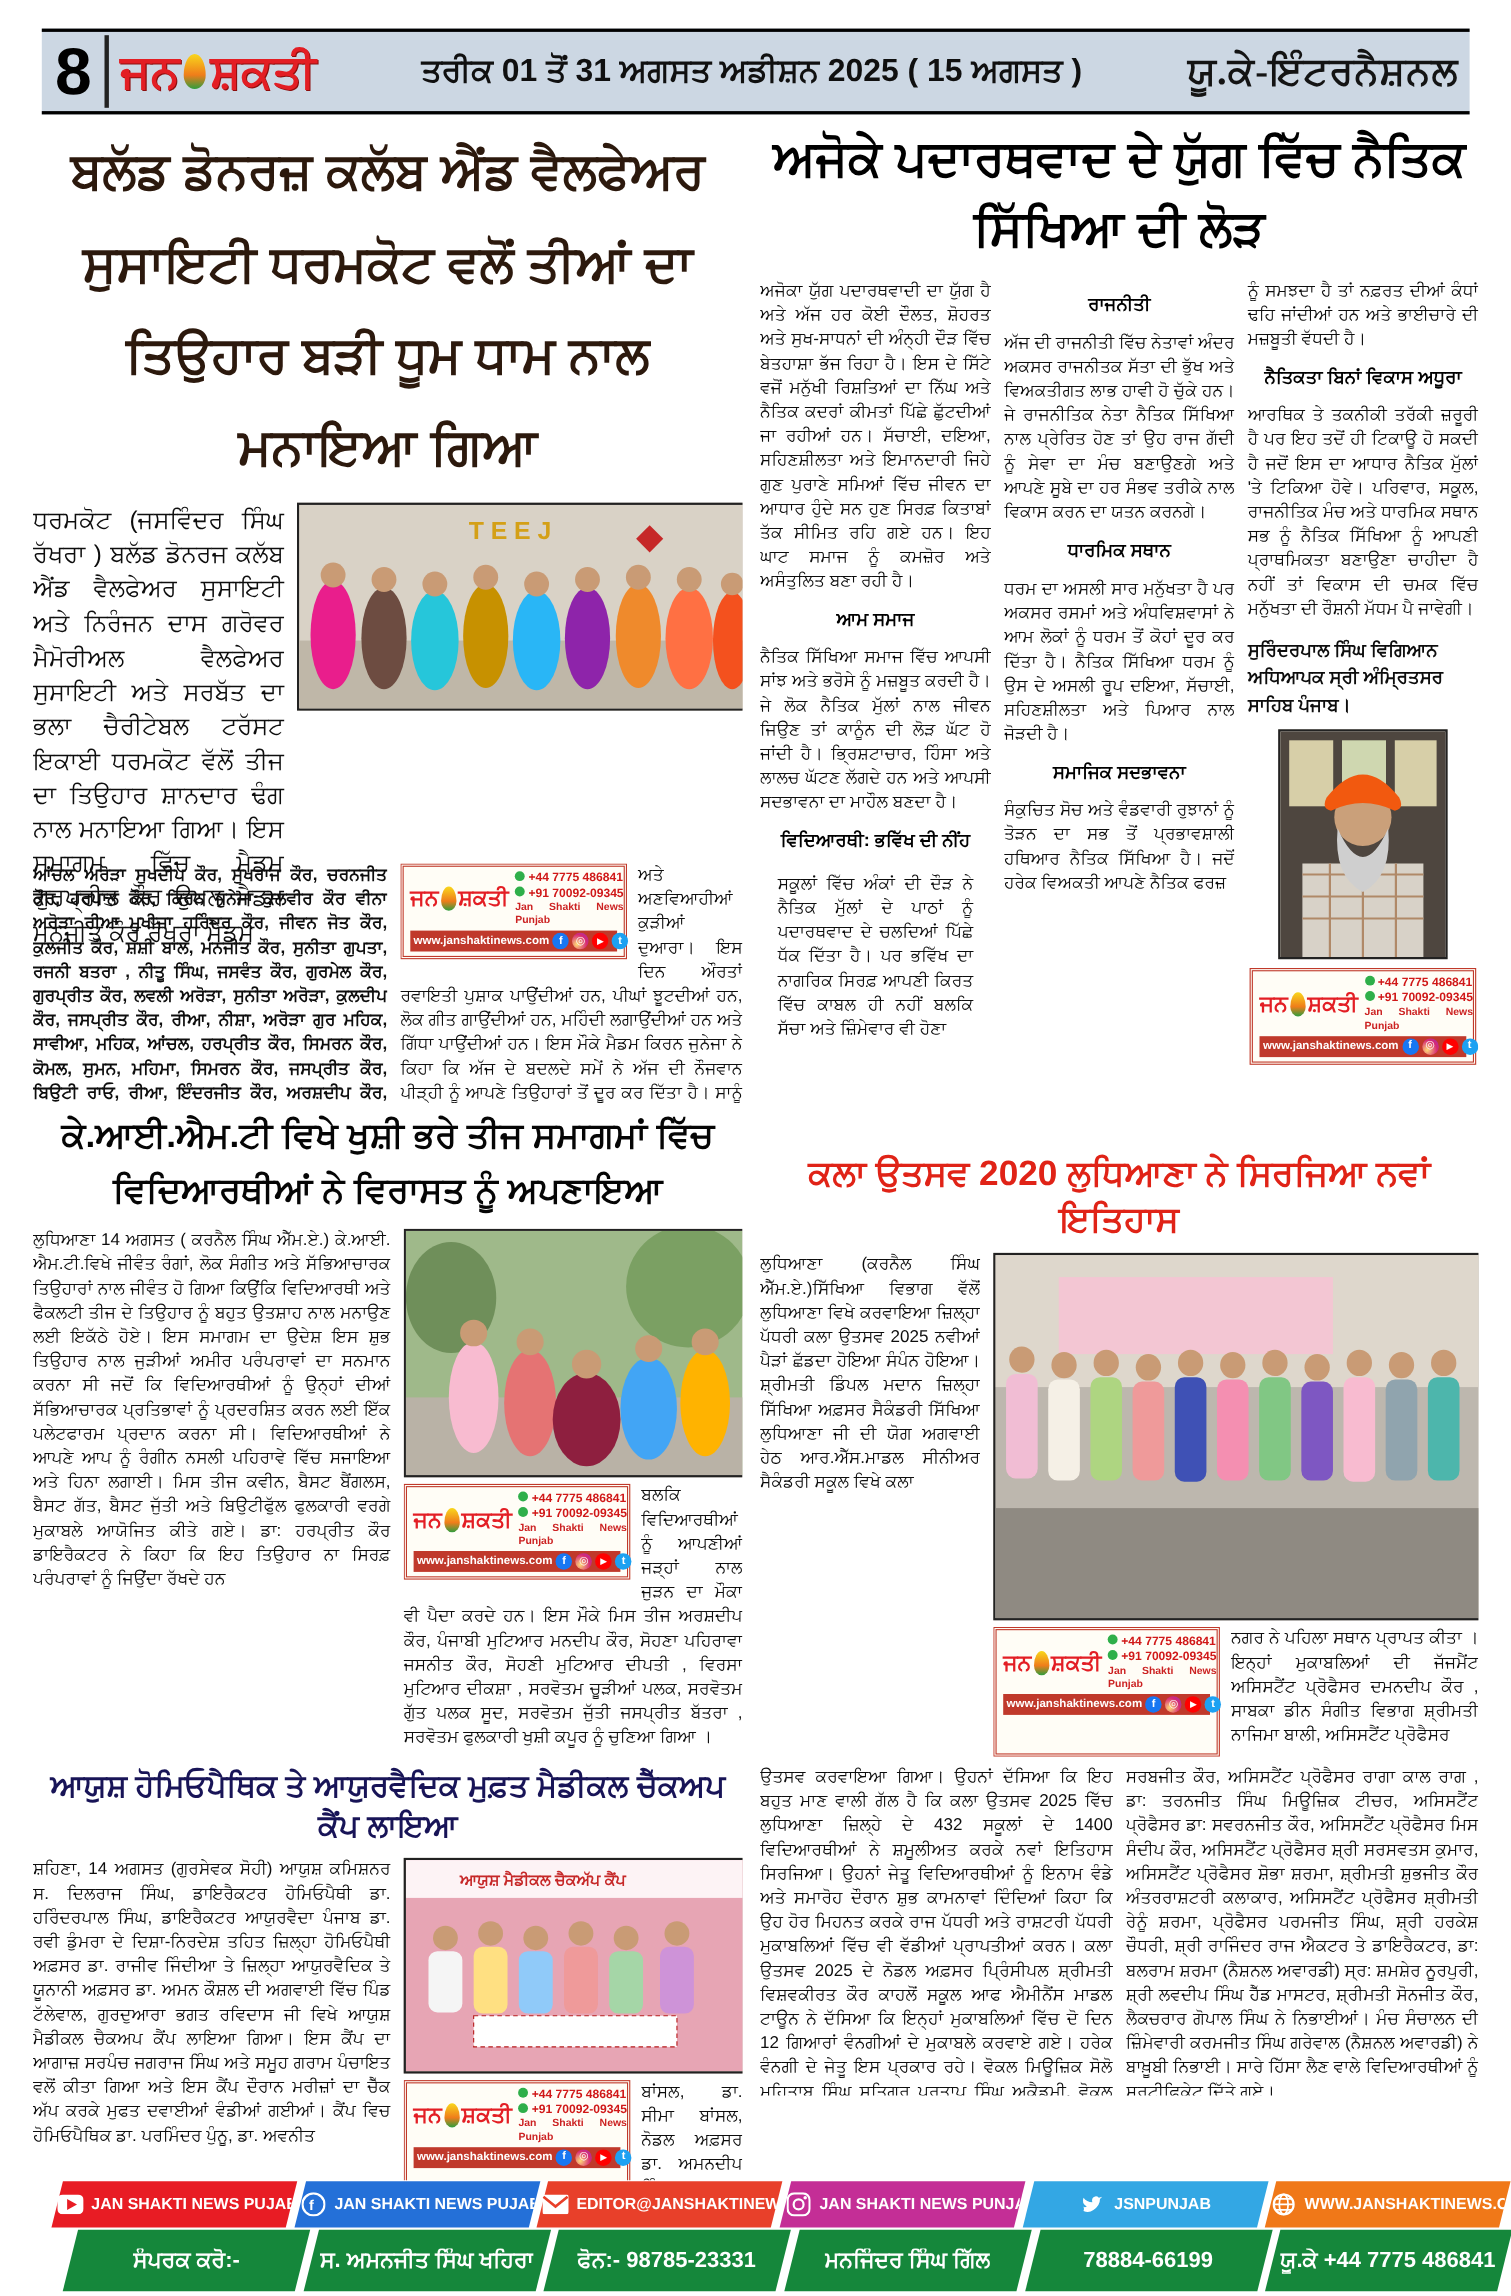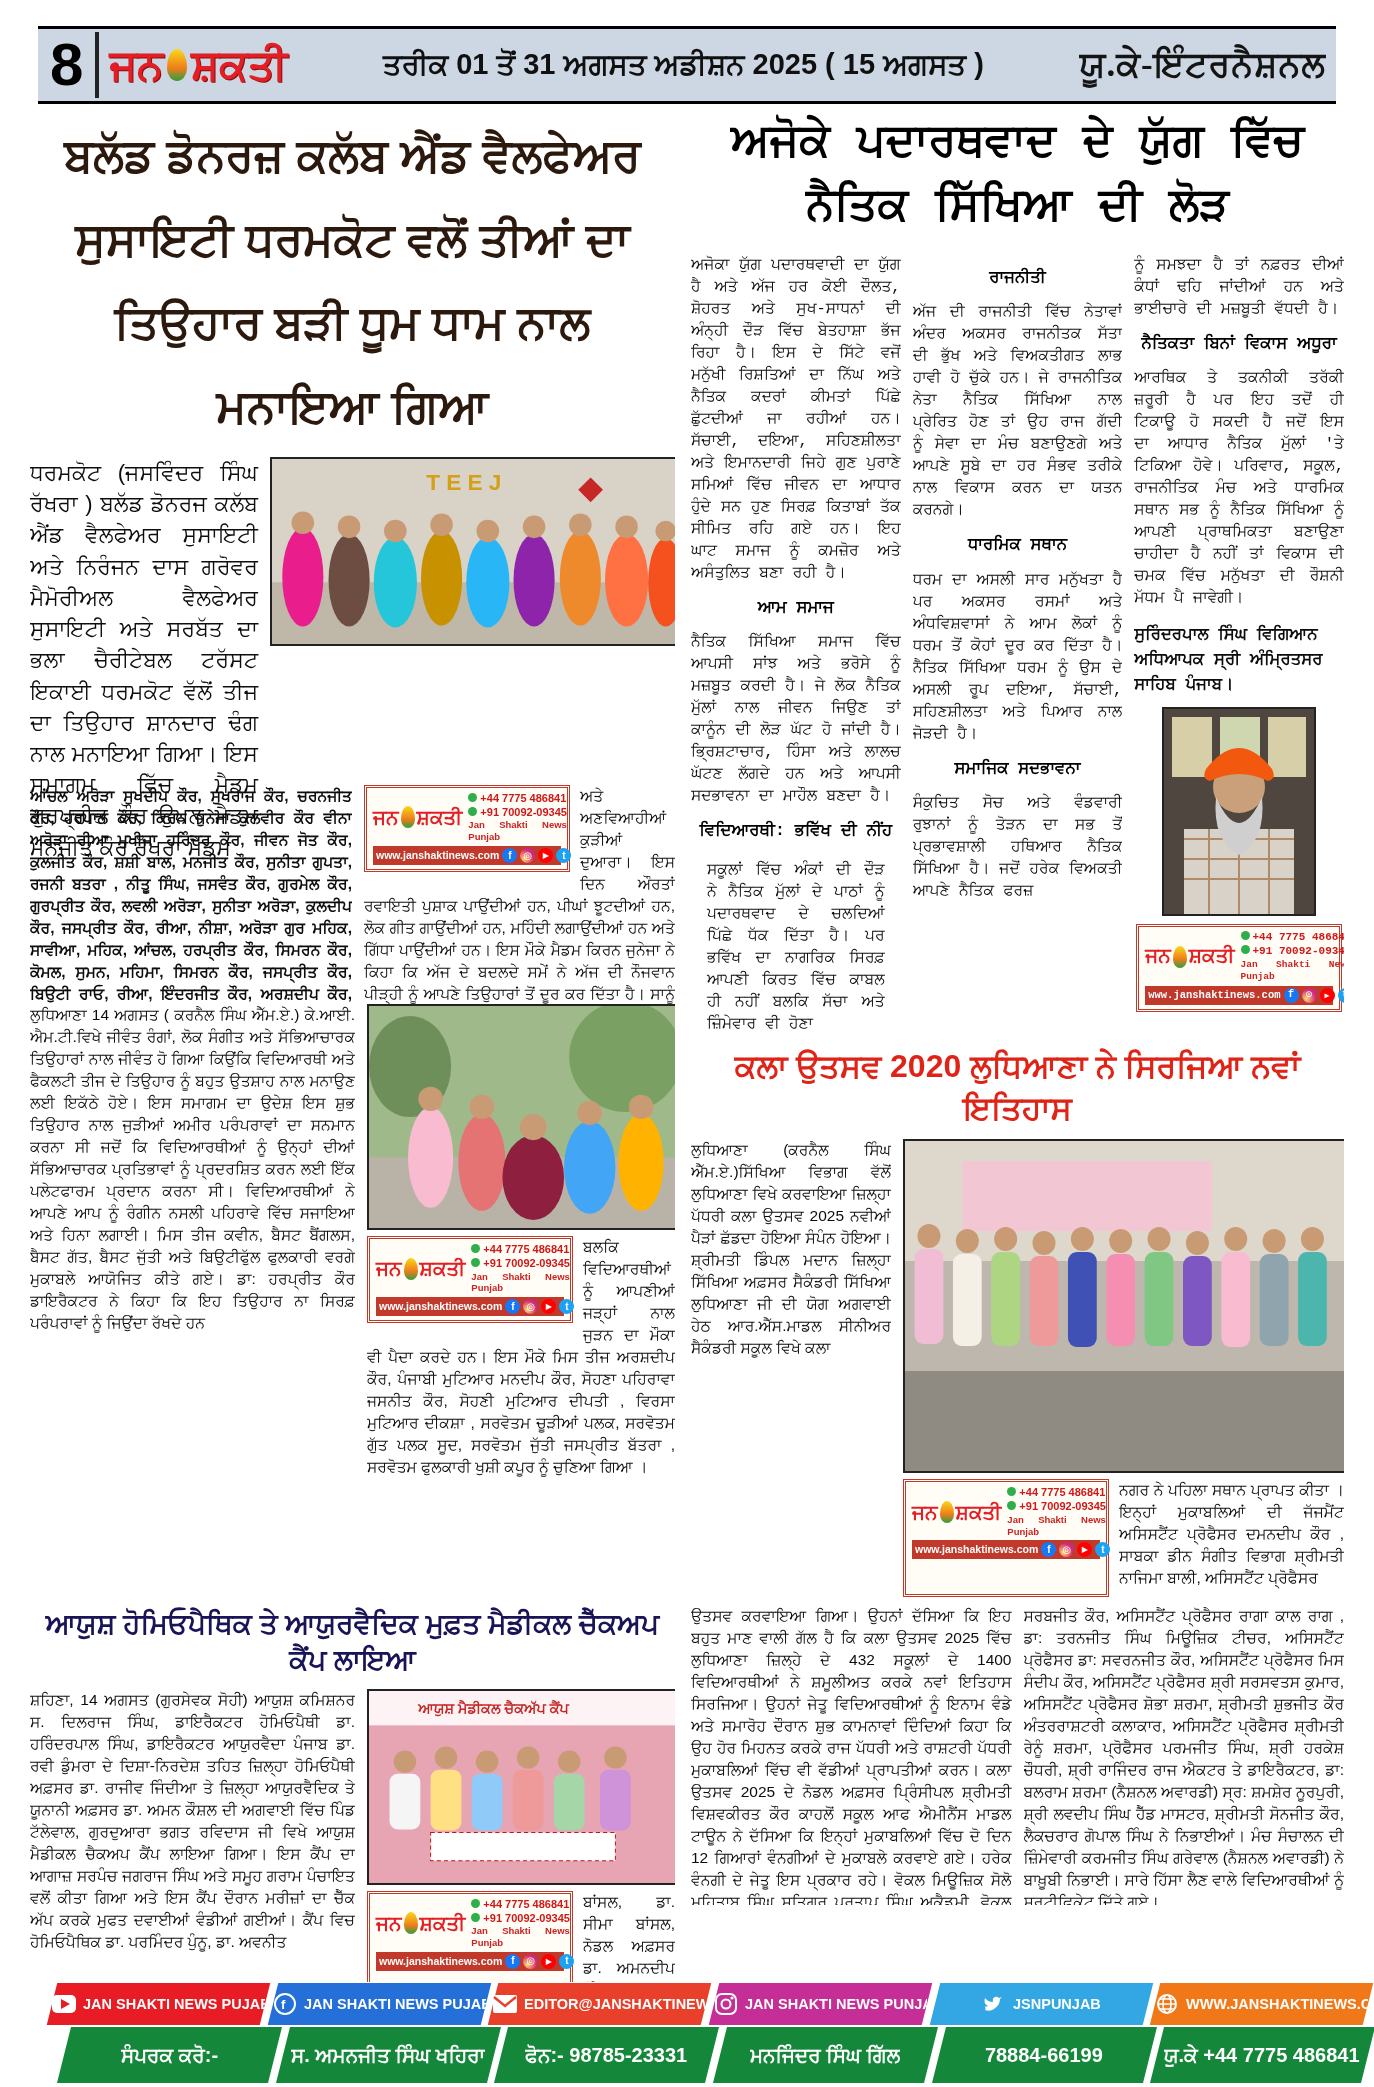--- a/index.html
+++ b/index.html
@@ -183,20 +183,21 @@
     <span class="soc yt">▶</span>
     <span class="soc tw">t</span>
   </div>
 </div>
           <span>ਅਤੇ ਅਣਵਿਆਹੀਆਂ ਕੁੜੀਆਂ ਦੁਆਰਾ। ਇਸ ਦਿਨ ਔਰਤਾਂ ਰਵਾਇਤੀ ਪੁਸ਼ਾਕ ਪਾਉਂਦੀਆਂ ਹਨ, ਪੀਘਾਂ ਝੂਟਦੀਆਂ ਹਨ, ਲੋਕ ਗੀਤ ਗਾਉਂਦੀਆਂ ਹਨ, ਮਹਿੰਦੀ ਲਗਾਉਂਦੀਆਂ ਹਨ ਅਤੇ ਗਿੱਧਾ ਪਾਉਂਦੀਆਂ ਹਨ। ਇਸ ਮੌਕੇ ਮੈਡਮ ਕਿਰਨ ਜੁਨੇਜਾ ਨੇ ਕਿਹਾ ਕਿ ਅੱਜ ਦੇ ਬਦਲਦੇ ਸਮੇਂ ਨੇ ਅੱਜ ਦੀ ਨੌਜਵਾਨ ਪੀੜ੍ਹੀ ਨੂੰ ਆਪਣੇ ਤਿਉਹਾਰਾਂ ਤੋਂ ਦੂਰ ਕਰ ਦਿੱਤਾ ਹੈ। ਸਾਨੂੰ ਨੌਜਵਾਨ ਪੀੜ੍ਹੀ ਨੂੰ ਤੀਜ ਤਿਉਹਾਰ ਮਨਾਉਣ ਬਾਰੇ ਜਾਗਰੂਕ ਕਰਨਾ ਚਾਹੀਦਾ ਹੈ, ਤਾਂ ਜੋ ਇਹ ਤਿਉਹਾਰ ਅੱਜ ਦੀ ਨੌਜਵਾਨ ਪੀੜ੍ਹੀ ਨੂੰ ਤੀਜ ਦੀ ਮਹੱਤਤਾ ਦੱਸਣ ਲਈ ਮਨਾਇਆ ਗਿਆ ਹੈ। ਇਸ ਮੌਕੇ ਮੈਡਮ ਸੁਨੀਤਾ ਗੁਪਤਾ ਨੇ ਆਪਣੇ ਸੰਬੋਧਨ ਵਿੱਚ ਕਿਹਾ ਕਿ ਅੱਜ ਪੰਜਾਬ ਵਿੱਚ ਅਲੋਪ ਹੋ ਰਹੇ ਵਿਰਸੇ ਨੂੰ ਬਚਾਉਣਾ ਸਮੇਂ ਦੀ ਲੋੜ ਹੈ। ਇੱਕ ਸਮਾਂ ਸੀ ਜਦੋਂ ਔਰਤਾਂ ਸਾਵਣ ਦੇ ਮਹੀਨੇ ਤਿੰਜਣਾਂ ਵਿੱਚ ਇਕੱਠੀਆਂ ਹੋ ਕੇ ਪੀਂਘਾਂ ਝੂਟਦੀਆਂ ਸਨ।</span>
         </div>
       </div>
     </div>
 
     <div class="sec" style="height:598px;">
+      <div class="hl hl-a3">ਕੇ.ਆਈ.ਐਮ.ਟੀ ਵਿਖੇ ਖੁਸ਼ੀ ਭਰੇ ਤੀਜ ਸਮਾਗਮਾਂ ਵਿੱਚ ਵਿਦਿਆਰਥੀਆਂ ਨੇ ਵਿਰਾਸਤ ਨੂੰ ਅਪਣਾਇਆ</div>
       <div class="row">
         <div class="a3-col1 bt">ਲੁਧਿਆਣਾ 14 ਅਗਸਤ ( ਕਰਨੈਲ ਸਿੰਘ ਐੱਮ.ਏ.) ਕੇ.ਆਈ. ਐਮ.ਟੀ.ਵਿਖੇ ਜੀਵੰਤ ਰੰਗਾਂ, ਲੋਕ ਸੰਗੀਤ ਅਤੇ ਸੱਭਿਆਚਾਰਕ ਤਿਉਹਾਰਾਂ ਨਾਲ ਜੀਵੰਤ ਹੋ ਗਿਆ ਕਿਉਂਕਿ ਵਿਦਿਆਰਥੀ ਅਤੇ ਫੈਕਲਟੀ ਤੀਜ ਦੇ ਤਿਉਹਾਰ ਨੂੰ ਬਹੁਤ ਉਤਸ਼ਾਹ ਨਾਲ ਮਨਾਉਣ ਲਈ ਇਕੱਠੇ ਹੋਏ। ਇਸ ਸਮਾਗਮ ਦਾ ਉਦੇਸ਼ ਇਸ ਸ਼ੁਭ ਤਿਉਹਾਰ ਨਾਲ ਜੁੜੀਆਂ ਅਮੀਰ ਪਰੰਪਰਾਵਾਂ ਦਾ ਸਨਮਾਨ ਕਰਨਾ ਸੀ ਜਦੋਂ ਕਿ ਵਿਦਿਆਰਥੀਆਂ ਨੂੰ ਉਨ੍ਹਾਂ ਦੀਆਂ ਸੱਭਿਆਚਾਰਕ ਪ੍ਰਤਿਭਾਵਾਂ ਨੂੰ ਪ੍ਰਦਰਸ਼ਿਤ ਕਰਨ ਲਈ ਇੱਕ ਪਲੇਟਫਾਰਮ ਪ੍ਰਦਾਨ ਕਰਨਾ ਸੀ। ਵਿਦਿਆਰਥੀਆਂ ਨੇ ਆਪਣੇ ਆਪ ਨੂੰ ਰੰਗੀਨ ਨਸਲੀ ਪਹਿਰਾਵੇ ਵਿੱਚ ਸਜਾਇਆ ਅਤੇ ਹਿਨਾ ਲਗਾਈ। ਮਿਸ ਤੀਜ ਕਵੀਨ, ਬੈਸਟ ਬੈਂਗਲਸ, ਬੈਸਟ ਗੱਤ, ਬੈਸਟ ਜੁੱਤੀ ਅਤੇ ਬਿਉਟੀਫੁੱਲ ਫੁਲਕਾਰੀ ਵਰਗੇ ਮੁਕਾਬਲੇ ਆਯੋਜਿਤ ਕੀਤੇ ਗਏ। ਡਾ: ਹਰਪ੍ਰੀਤ ਕੌਰ ਡਾਇਰੈਕਟਰ ਨੇ ਕਿਹਾ ਕਿ ਇਹ ਤਿਉਹਾਰ ਨਾ ਸਿਰਫ਼ ਪਰੰਪਰਾਵਾਂ ਨੂੰ ਜਿਉਂਦਾ ਰੱਖਦੇ ਹਨ</div>
         <div class="a3-colB">
           <svg class="photo a3-photo" viewBox="0 0 300 220" preserveAspectRatio="none">
             <rect width="300" height="220" fill="#9fb98a"></rect>
             <rect y="150" width="300" height="70" fill="#b9b2a6"></rect>
             <ellipse cx="40" cy="60" rx="40" ry="50" fill="#6f8f5a"></ellipse>
             <ellipse cx="250" cy="50" rx="55" ry="55" fill="#7ba063"></ellipse>
             <g>
               <ellipse cx="60" cy="150" rx="22" ry="50" fill="#f8bbd0"></ellipse>
@@ -288,21 +289,21 @@
 </div>
             <div style="flex:1;overflow:hidden;">ਬਾਂਸਲ, ਡਾ. ਸੀਮਾ ਬਾਂਸਲ, ਨੋਡਲ ਅਫ਼ਸਰ ਡਾ. ਅਮਨਦੀਪ ਸਿੰਘ, ਹੋਮਿਓਪੈਥਿਕ ਡਿਸਪੈਂਸਰ ਗਲਸ਼ਨ ਕੁਮਾਰ, ਇੰਦਰਜੀਤ, ਗੁਰਮੀਤ ਸਿੰਘ ਪੰਨੂ, ਉਪਵੈਦ ਮਨਜਿੰਦਰ ਸਿੰਘ, ਨਵਰਾਜ ਸਿੰਘ, ਗੁਰਸਿੰਗਾਰ, ਅਜੇ ਕੁਮਾਰ ਵੱਲੋਂ ਦਵਾਈਆਂ ਦੀ ਵੰਡ ਕੀਤੀ ਗਈ।</div>
           </div>
         </div>
       </div>
     </div>
   </div>
 
   <div class="col-right">
 
-    <div class="sec" style="height:928px;font-family:Liberation Mono, monospace;">
+    <div class="sec" style="height:928px;">
       <div class="hl hl-a2">ਅਜੋਕੇ ਪਦਾਰਥਵਾਦ ਦੇ ਯੁੱਗ ਵਿੱਚ ਨੈਤਿਕ ਸਿੱਖਿਆ ਦੀ ਲੋੜ</div>
       <div class="row a2-cols">
         <div class="a2-col bt">
           <p style="margin:0;">ਅਜੋਕਾ ਯੁੱਗ ਪਦਾਰਥਵਾਦੀ ਦਾ ਯੁੱਗ ਹੈ ਅਤੇ ਅੱਜ ਹਰ ਕੋਈ ਦੌਲਤ, ਸ਼ੋਹਰਤ ਅਤੇ ਸੁਖ-ਸਾਧਨਾਂ ਦੀ ਅੰਨ੍ਹੀ ਦੌੜ ਵਿੱਚ ਬੇਤਹਾਸ਼ਾ ਭੱਜ ਰਿਹਾ ਹੈ। ਇਸ ਦੇ ਸਿੱਟੇ ਵਜੋਂ ਮਨੁੱਖੀ ਰਿਸ਼ਤਿਆਂ ਦਾ ਨਿੱਘ ਅਤੇ ਨੈਤਿਕ ਕਦਰਾਂ ਕੀਮਤਾਂ ਪਿੱਛੇ ਛੁੱਟਦੀਆਂ ਜਾ ਰਹੀਆਂ ਹਨ। ਸੱਚਾਈ, ਦਇਆ, ਸਹਿਣਸ਼ੀਲਤਾ ਅਤੇ ਇਮਾਨਦਾਰੀ ਜਿਹੇ ਗੁਣ ਪੁਰਾਣੇ ਸਮਿਆਂ ਵਿੱਚ ਜੀਵਨ ਦਾ ਆਧਾਰ ਹੁੰਦੇ ਸਨ ਹੁਣ ਸਿਰਫ਼ ਕਿਤਾਬਾਂ ਤੱਕ ਸੀਮਿਤ ਰਹਿ ਗਏ ਹਨ। ਇਹ ਘਾਟ ਸਮਾਜ ਨੂੰ ਕਮਜ਼ੋਰ ਅਤੇ ਅਸੰਤੁਲਿਤ ਬਣਾ ਰਹੀ ਹੈ।</p>
           <div class="sh">ਆਮ ਸਮਾਜ</div>
           <p style="margin:0;">ਨੈਤਿਕ ਸਿੱਖਿਆ ਸਮਾਜ ਵਿੱਚ ਆਪਸੀ ਸਾਂਝ ਅਤੇ ਭਰੋਸੇ ਨੂੰ ਮਜ਼ਬੂਤ ਕਰਦੀ ਹੈ। ਜੇ ਲੋਕ ਨੈਤਿਕ ਮੁੱਲਾਂ ਨਾਲ ਜੀਵਨ ਜਿਉਣ ਤਾਂ ਕਾਨੂੰਨ ਦੀ ਲੋੜ ਘੱਟ ਹੋ ਜਾਂਦੀ ਹੈ। ਭ੍ਰਿਸ਼ਟਾਚਾਰ, ਹਿੰਸਾ ਅਤੇ ਲਾਲਚ ਘੱਟਣ ਲੱਗਦੇ ਹਨ ਅਤੇ ਆਪਸੀ ਸਦਭਾਵਨਾ ਦਾ ਮਾਹੌਲ ਬਣਦਾ ਹੈ।</p>
           <div class="sh">ਵਿਦਿਆਰਥੀ: ਭਵਿੱਖ ਦੀ ਨੀਂਹ</div>
           <p style="margin:16px;">ਸਕੂਲਾਂ ਵਿੱਚ ਅੰਕਾਂ ਦੀ ਦੌੜ ਨੇ ਨੈਤਿਕ ਮੁੱਲਾਂ ਦੇ ਪਾਠਾਂ ਨੂੰ ਪਦਾਰਥਵਾਦ ਦੇ ਚਲਦਿਆਂ ਪਿੱਛੇ ਧੱਕ ਦਿੱਤਾ ਹੈ। ਪਰ ਭਵਿੱਖ ਦਾ ਨਾਗਰਿਕ ਸਿਰਫ਼ ਆਪਣੀ ਕਿਰਤ ਵਿੱਚ ਕਾਬਲ ਹੀ ਨਹੀਂ ਬਲਕਿ ਸੱਚਾ ਅਤੇ ਜ਼ਿੰਮੇਵਾਰ ਵੀ ਹੋਣਾ</p>
         </div>
         <div class="a2-col bt">

